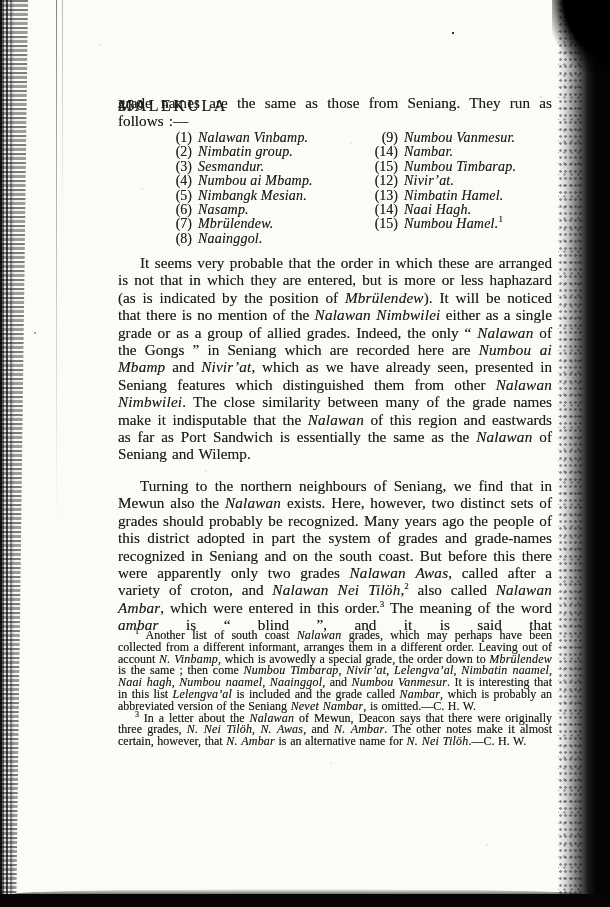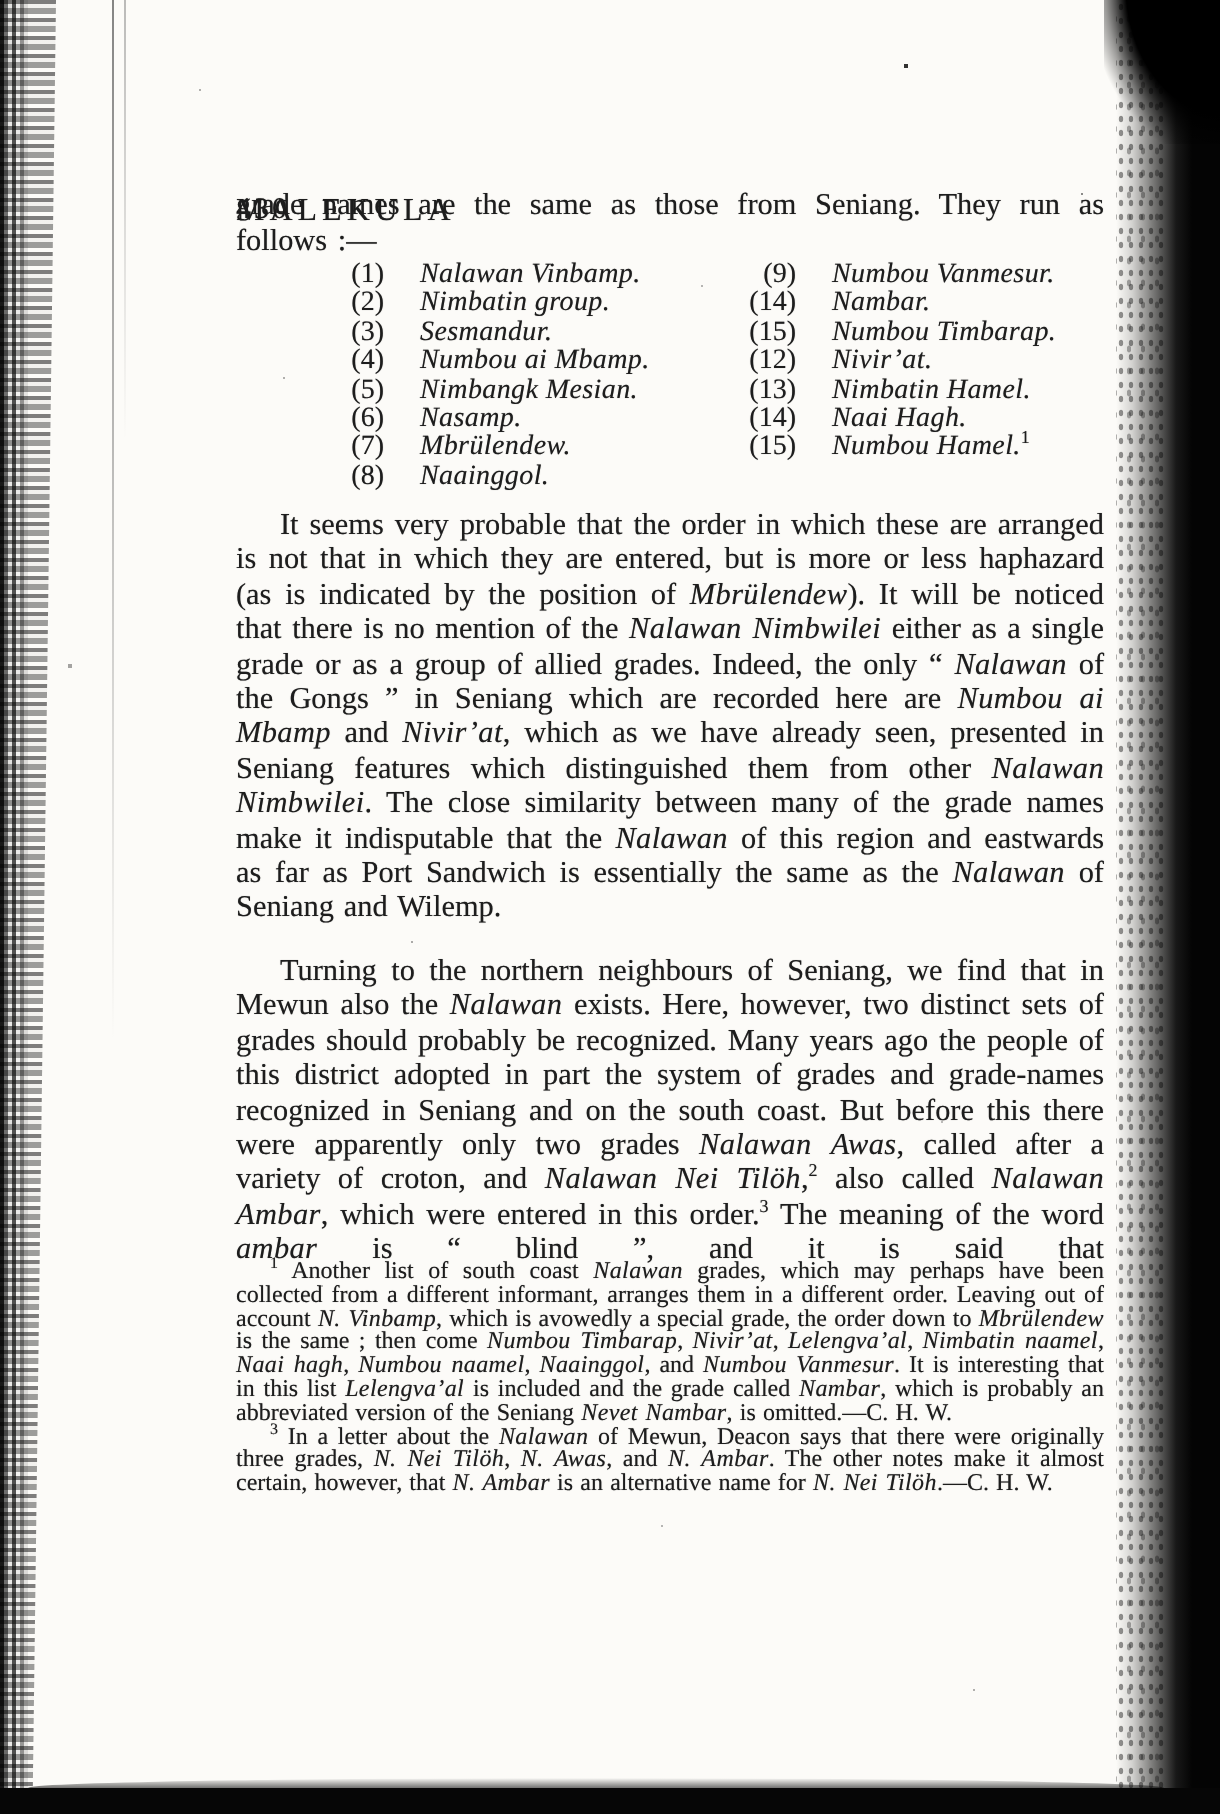--- a/index.html
+++ b/index.html
@@ -72,21 +72,21 @@
 
   .intro { position:absolute; top:94px; left:0; width:434px;
     font-size:15.2px; line-height:18px; text-align:justify; word-spacing:1.5px; }
 
   .grade-list { position:absolute; top:131px; left:0; width:434px;
     font-size:14px; line-height:14.4px; white-space:nowrap; }
   .col { position:absolute; top:0; }
   .col-left { left:48px; }
   .col-right { left:254px; }
   .li-num { display:inline-block; width:26px; text-align:right; margin-right:6px; font-style:normal; }
-  .li-name { font-style:italic; letter-spacing:.2px;margin-left:12px; }
+  .li-name { font-style:italic; letter-spacing:.2px; }
 
   .body-para { position:absolute; left:0; width:434px;
     font-size:15.2px; line-height:17.4px; text-align:justify;
     word-spacing:1.2px; text-indent:22px; }
   .para-1 { top:254px; }
   .para-2 { top:477px; text-align-last:justify; }
 
   .footnotes { position:absolute; top:630px; left:0; width:434px;
     font-size:12px; line-height:11.8px; text-align:justify; word-spacing:.6px; }
   .footnotes p { text-indent:17px; }

